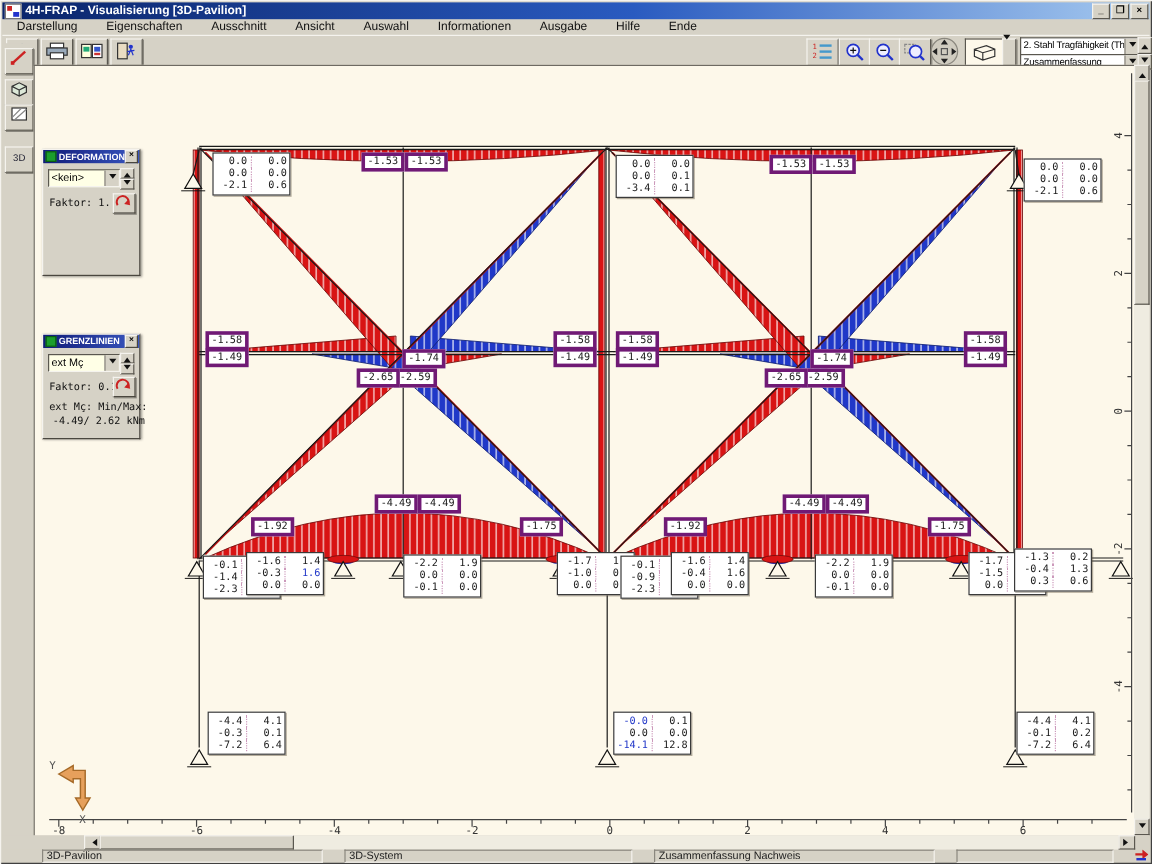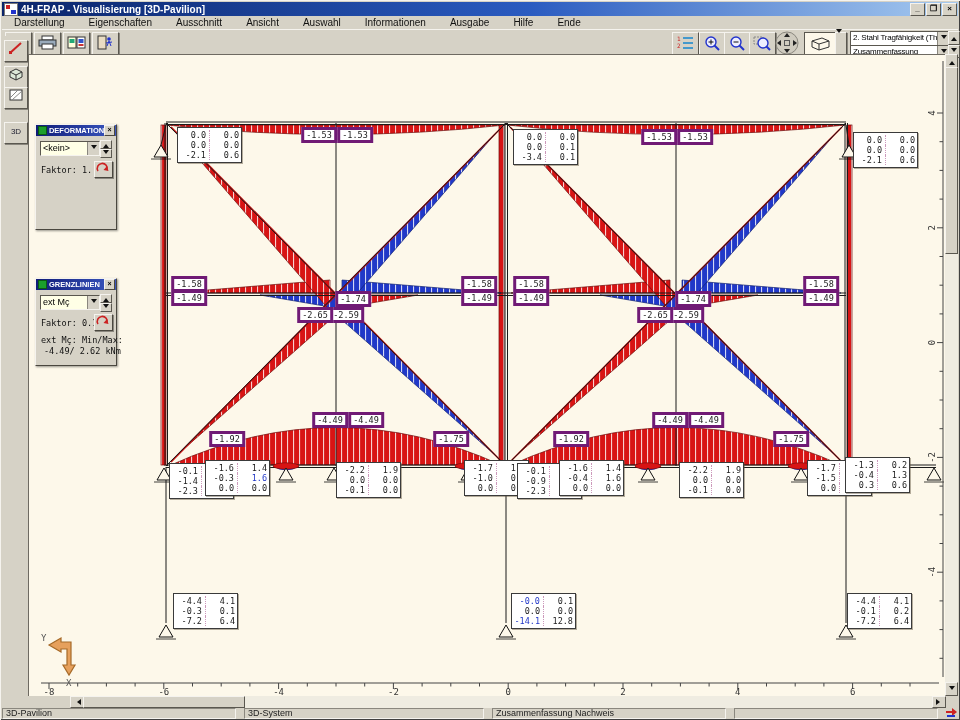--- a/index.html
+++ b/index.html
@@ -66,21 +66,21 @@
   .fp-lbl{position:absolute;color:#111;font-size:8.5px;font-family:"DejaVu Sans Mono",monospace;white-space:pre;}
   .fp-rbtn{position:absolute;width:17px;height:15px;background:#d6d2c6;border:1px solid;
     border-color:#f5f3ee #4a473f #4a473f #f5f3ee;box-shadow:1px 1px 0 #8a877e;}
   
   #vscroll{position:absolute;right:2px;top:54px;width:13px;bottom:24px;background:#efece1;}
   #hscrollrow{position:absolute;left:2px;right:2px;bottom:12px;height:12px;background:#d6d2c6;}
   #hscroll{position:absolute;left:68px;right:12px;top:0;height:12px;background:#efece1;}
   .sbar-btn{position:absolute;background:#d6d2c6;border:1px solid;border-color:#f5f3ee #5a574f #5a574f #f5f3ee;
     display:flex;align-items:center;justify-content:center;}
   .sbar-thumb{position:absolute;background:#d6d2c6;border:1px solid;border-color:#f5f3ee #5a574f #5a574f #f5f3ee;}
-  #statusbar{position:absolute;left:2px;right:2px;bottom:1px;height:11px;display:flex;gap:8px;font-size:9px;color:#222;}
+  #statusbar{position:absolute;left:2px;right:2px;bottom:1px;height:11px;display:flex;gap:18px;font-size:9px;color:#222;padding-left:33px;}
   .sfield{border:1px solid;border-color:#8a877e #f5f3ee #f5f3ee #8a877e;padding:0 3px;line-height:9px;
     overflow:hidden;white-space:nowrap;}
 </style>
 </head>
 <body>
 
 <div id="win">
 
   <div id="titlebar">
     <span id="title-icon">

